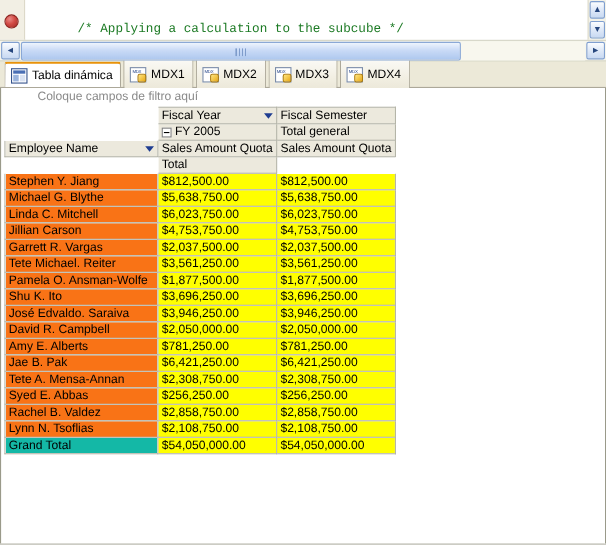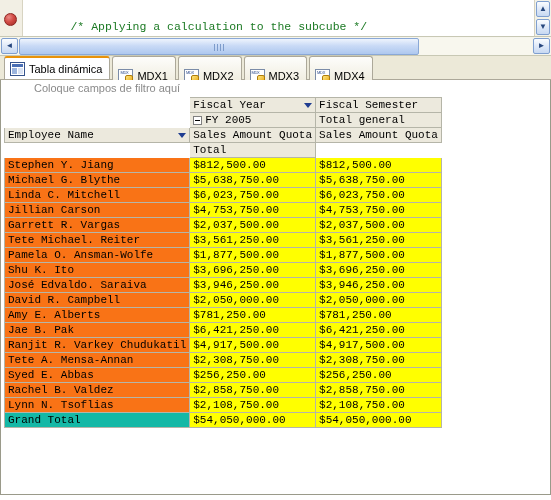--- a/index.html
+++ b/index.html
@@ -136,21 +136,21 @@
     width: 10px;
     height: 7px;
     background: repeating-linear-gradient(to right, #7e9ccb 0px, #7e9ccb 1px, transparent 1px, transparent 3px);
   }
 
   
   .tabstrip {
     height: 24px;
     background: #ece9d8;
     display: flex;
-    align-items: flex-start;
+    align-items: center;
     padding-left: 4px;
     box-sizing: border-box;
     border-bottom: 1px solid #aca899;
   }
   .tab {
     height: 39px;
     display: flex;
     align-items: center;
     padding: 0 7px 0 5px;
     margin-right: 2px;
@@ -243,21 +243,20 @@
   }
   .pivot-inner {
     position: relative;
     padding-left: 3px;
   }
 
   table.pivot {
     border-collapse: collapse;
     font-size: 11px;
     table-layout: fixed;
-    font-family: Liberation Mono, monospace;
   }
   table.pivot td, table.pivot th {
     border: 1px solid #b5b5a8;
     padding: 0 3px;
     height: 15px;
     box-sizing: border-box;
     font-weight: normal;
     text-align: left;
     overflow: hidden;
     white-space: nowrap;
@@ -535,25 +534,20 @@
             <td class="cell-rowhdr">Amy E. Alberts</td>
             <td class="cell-data">$781,250.00</td>
             <td class="cell-data">$781,250.00</td>
           </tr>
           <tr>
             <td class="cell-rowhdr">Jae B. Pak</td>
             <td class="cell-data">$6,421,250.00</td>
             <td class="cell-data">$6,421,250.00</td>
           </tr>
           <tr>
-            <td class="cell-rowhdr">Ranjit R. Varkey Chudukatil</td>
-            <td class="cell-data">$4,917,500.00</td>
-            <td class="cell-data">$4,917,500.00</td>
-          </tr>
-          <tr>
             <td class="cell-rowhdr">Tete A. Mensa-Annan</td>
             <td class="cell-data">$2,308,750.00</td>
             <td class="cell-data">$2,308,750.00</td>
           </tr>
           <tr>
             <td class="cell-rowhdr">Syed E. Abbas</td>
             <td class="cell-data">$256,250.00</td>
             <td class="cell-data">$256,250.00</td>
           </tr>
           <tr>

